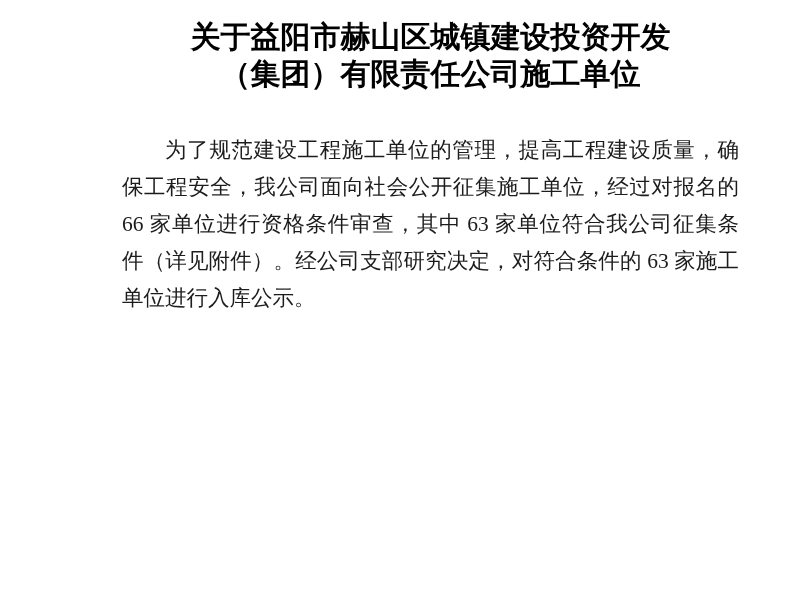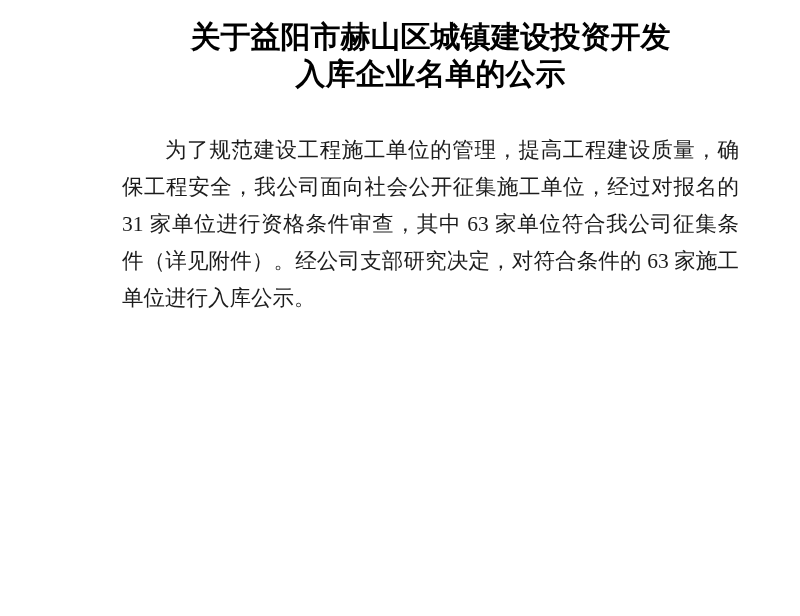--- a/index.html
+++ b/index.html
@@ -43,19 +43,19 @@
     text-indent: 2em;
     word-break: normal;
   }
 </style>
 </head>
 <body>
 
 <div class="page">
   <h1 class="title">
     <span class="title-line">关于益阳市赫山区城镇建设投资开发</span>
-    <span class="title-line">入库企业名单的公示</span>
+    <span class="title-line">（集团）有限责任公司施工单位</span>
   </h1>
 
   <div class="body">
-    <p>为了规范建设工程施工单位的管理，提高工程建设质量，确保工程安全，我公司面向社会公开征集施工单位，经过对报名的 31 家单位进行资格条件审查，其中 63 家单位符合我公司征集条件（详见附件）。经公司支部研究决定，对符合条件的 63 家施工单位进行入库公示。</p>
+    <p>为了规范建设工程施工单位的管理，提高工程建设质量，确保工程安全，我公司面向社会公开征集施工单位，经过对报名的 66 家单位进行资格条件审查，其中 63 家单位符合我公司征集条件（详见附件）。经公司支部研究决定，对符合条件的 63 家施工单位进行入库公示。</p>
   </div>
 </div>
 
 </body></html>

